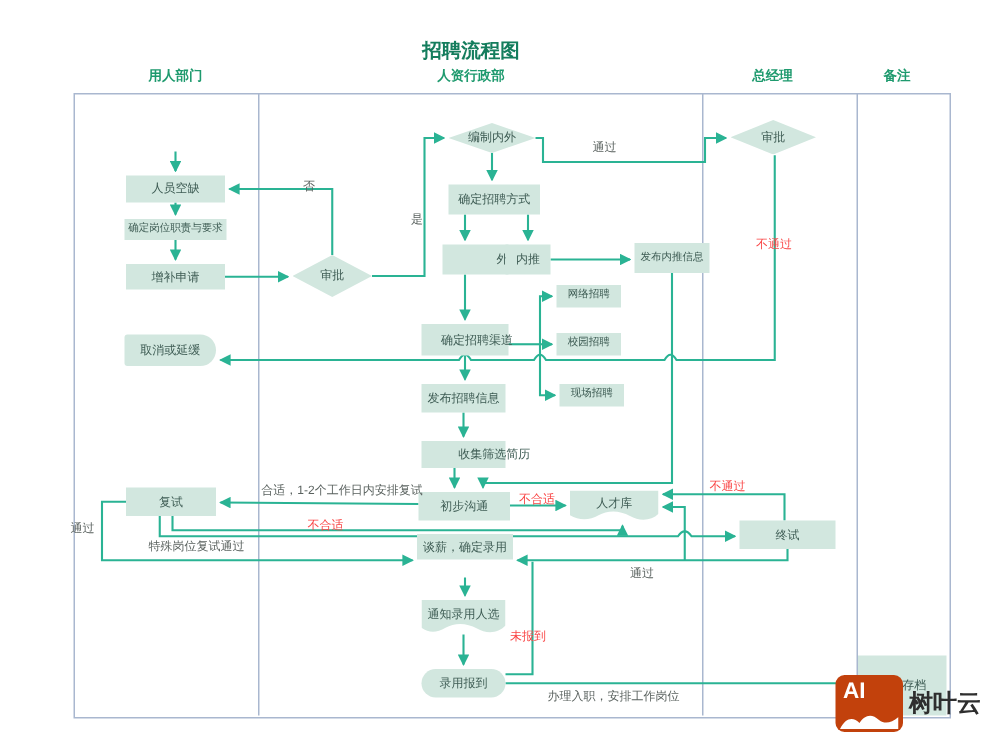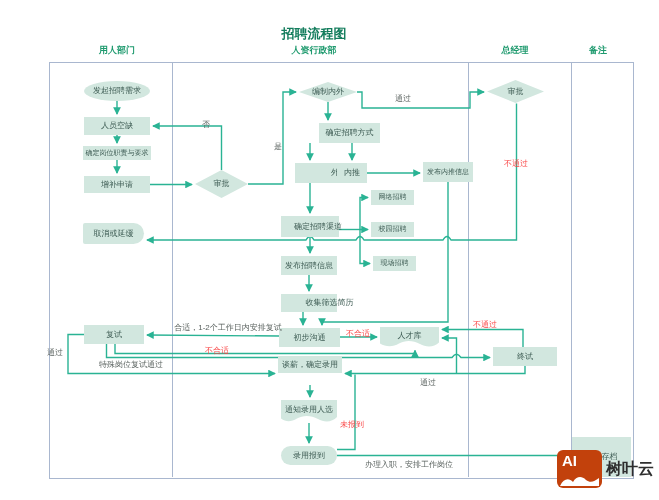--- a/index.html
+++ b/index.html
@@ -85,23 +85,20 @@
       <path d="M523,347 L523,329.5 L442,329.5" marker-end="url(#arr)"></path>
       <path d="M456.5,373.5 L456.5,338 L442,338" marker-end="url(#arr)"></path>
       <path d="M525,366 L525,373.5 L345,373.5" marker-end="url(#arr)"></path>
       <path d="M337,449.5 L355,449.5 L355,374.5"></path>
       <path d="M310,385 L310,397" marker-end="url(#arr)"></path>
       <path d="M309,423 L309,443" marker-end="url(#arr)"></path>
       <path d="M337,455.5 L569,455.5" marker-end="url(#arr)"></path>
     </g>
   </svg>
 
-  <div class="node ellipse" style="left:84px;top:81px;width:66px;height:20px;">
-      <span>发起招聘需求</span>
-    </div>
   <div class="node" style="left:84px;top:117px;width:66px;height:18px;">
       <span>人员空缺</span>
     </div>
   <div class="node small" style="left:83px;top:146px;width:68px;height:14px;">
       <span>确定岗位职责与要求</span>
     </div>
   <div class="node" style="left:84px;top:176px;width:66px;height:17px;">
       <span>增补申请</span>
     </div>
   <div class="node delay" style="left:83px;top:223px;width:61px;height:21px;">
@@ -110,21 +107,21 @@
   <div class="node" style="left:84px;top:325px;width:60px;height:19px;">
       <span>复试</span>
     </div>
 
   <div class="node diamond" style="left:195px;top:170px;width:53px;height:28px;">
       <span>审批</span>
     </div>
   <div class="node diamond" style="left:299px;top:82px;width:58px;height:20px;">
       <span>编制内外</span>
     </div>
-  <div class="node" style="left:299px;top:123px;width:61px;height:20px;margin-left:20px;">
+  <div class="node" style="left:299px;top:123px;width:61px;height:20px;">
       <span>确定招聘方式</span>
     </div>
   <div class="node" style="left:295px;top:163px;width:30px;height:20px;padding-left:44px;">
       <span>外聘</span>
     </div>
   <div class="node" style="left:337px;top:163px;width:30px;height:20px;">
       <span>内推</span>
     </div>
   <div class="node small" style="left:423px;top:162px;width:50px;height:20px;">
       <span>发布内推信息</span>

